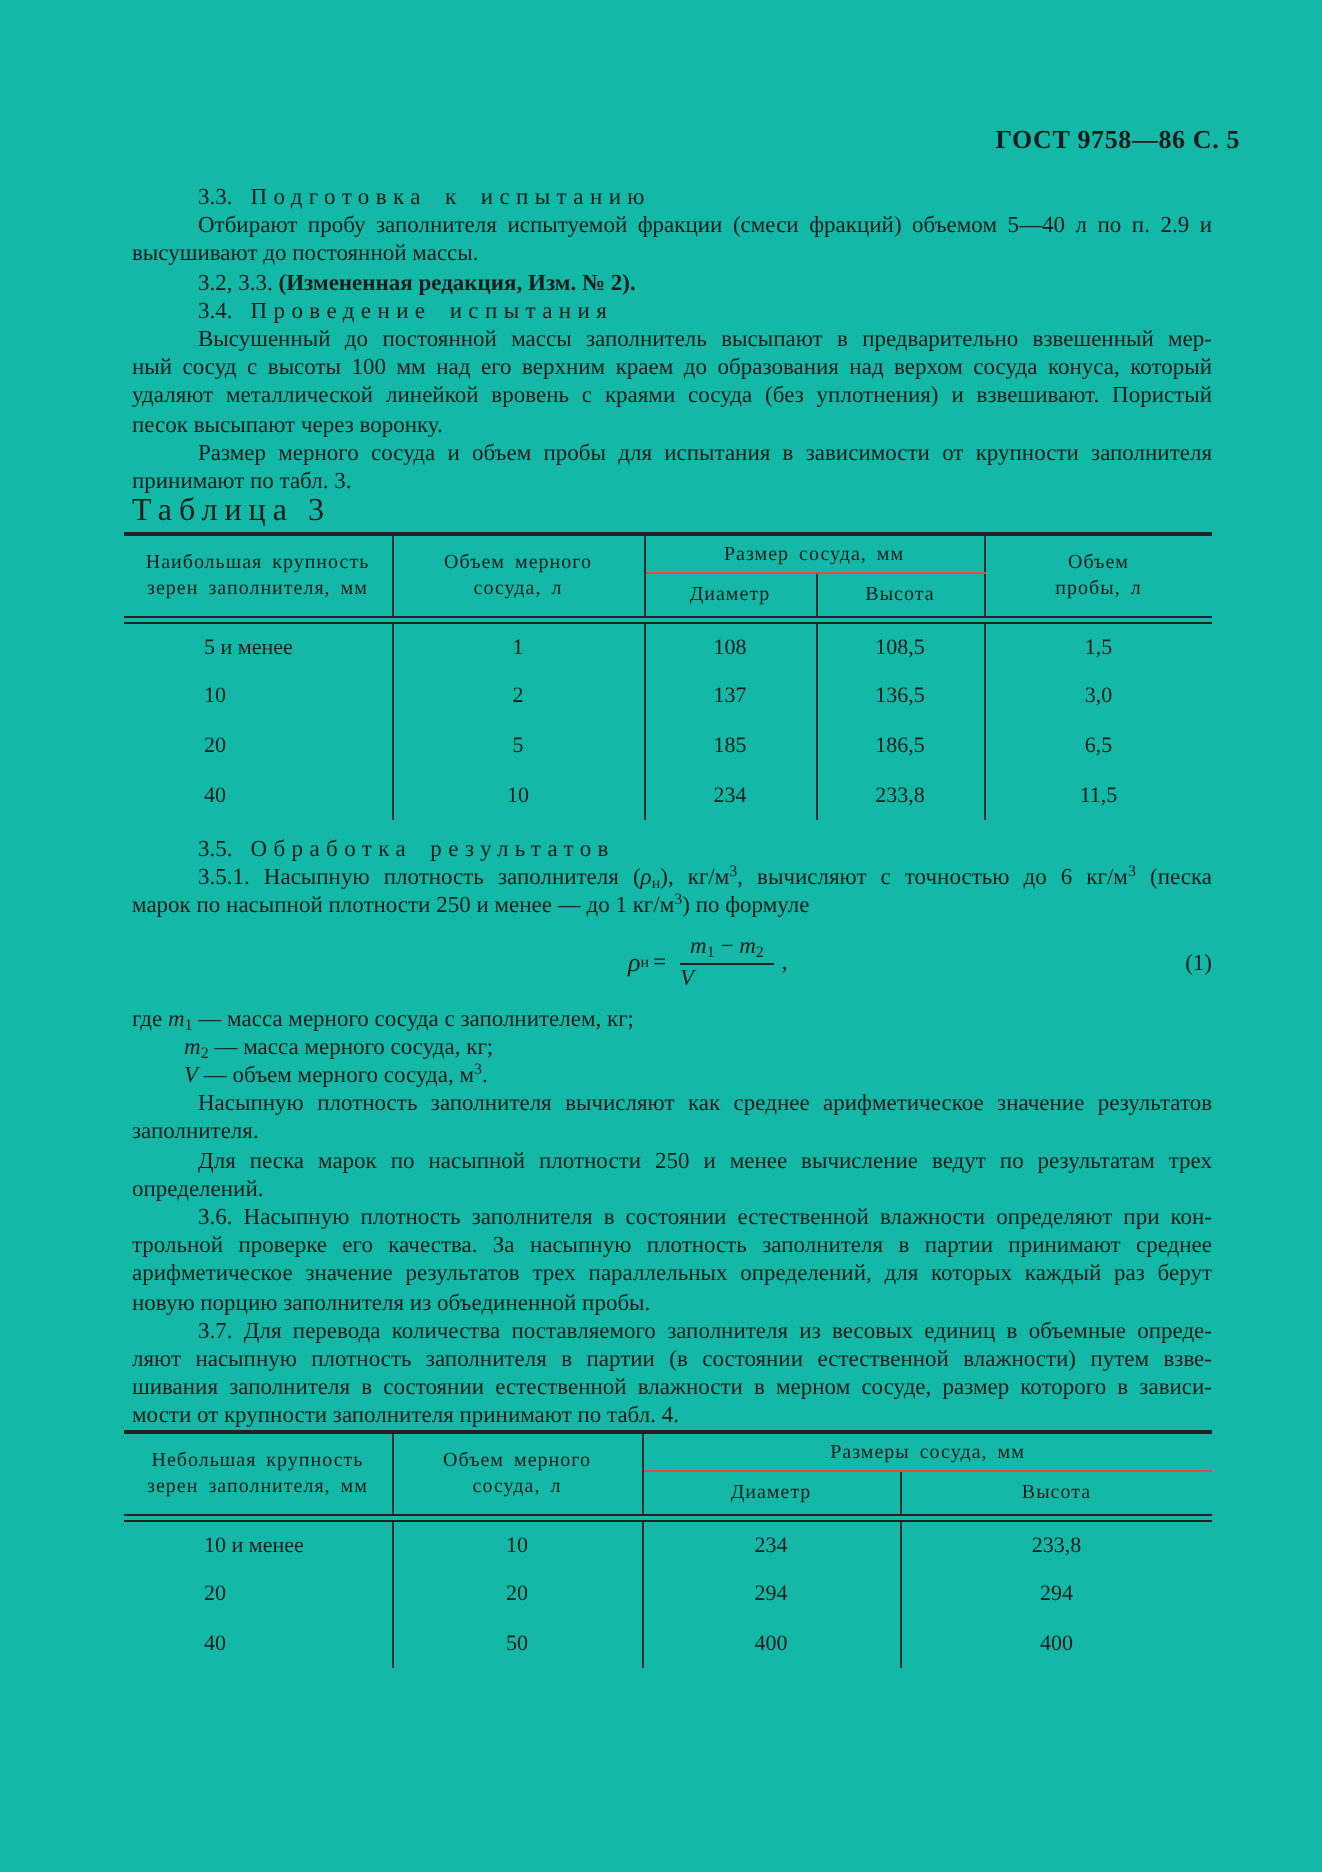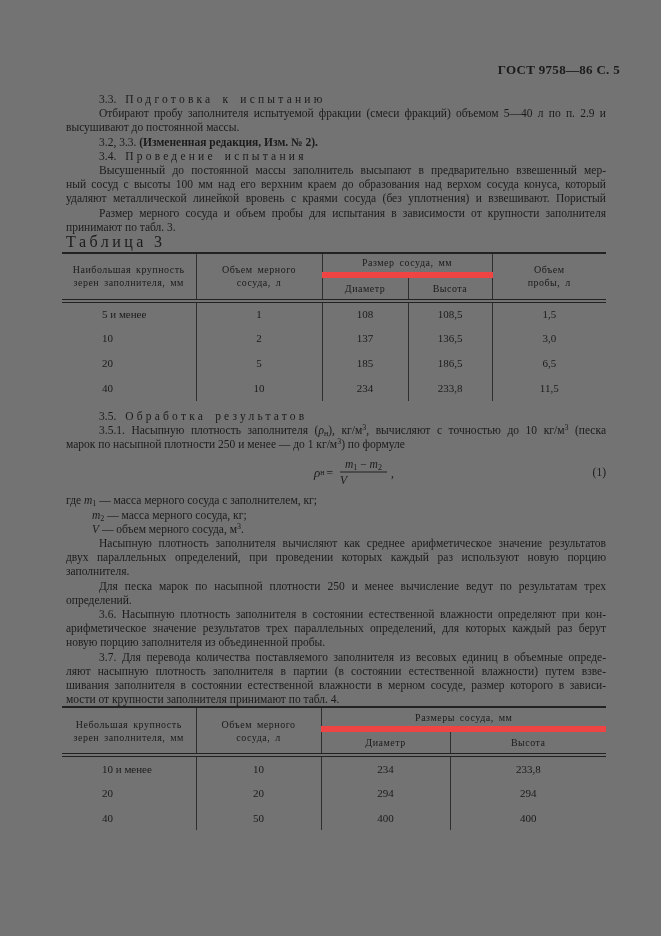--- a/index.html
+++ b/index.html
@@ -1,18 +1,18 @@
 <!DOCTYPE html>
 <html><head>
 <meta charset="utf-8">
 <style>
   html,body{margin:0;padding:0;}
   body{width:661px;height:936px;background:#ffffff;position:relative;overflow:hidden;
        font-family:"Liberation Serif","DejaVu Serif",serif;color:#1b1b1b;}
-  .page{position:absolute;inset:0;background:#737373;}
+  .page{position:absolute;inset:0;background:#14b8a6;}
   .page-header{position:absolute;top:62px;right:41px;font-weight:bold;font-size:13px;
        letter-spacing:.3px;white-space:nowrap;}
   .doc{position:absolute;left:66px;top:92px;width:540px;}
   .line{height:14.2px;line-height:14.2px;font-size:11.5px;overflow:hidden;}
   .lft{white-space:nowrap;}
   .jst{text-align:justify;text-align-last:justify;}
   .ind1{text-indent:33px;}
   .ind2{text-indent:26px;}
   .b{font-weight:bold;}
   .it{font-style:italic;}
@@ -24,21 +24,21 @@
   .tlabel .tword{letter-spacing:3.5px;}
   .tlabel .tnum{margin-left:7px;}
   
   .gtable{border-collapse:collapse;table-layout:fixed;width:544px;margin-left:-4px;
           border-top:2px solid #222;margin-bottom:8px;}
   .gtable th,.gtable td{padding:0;font-weight:normal;}
   .br{border-right:1px solid #2e2e2e;}
   .hc,.hspan,.hsub{font-size:10px;letter-spacing:.5px;word-spacing:2px;text-align:center;
           vertical-align:middle;line-height:13px;}
   .hc{border-bottom:4px double #222;}
-  .hspan{height:18px;border-bottom:6px solid #ef4444;}
+  .hspan{height:18px;border-bottom:1px solid #ef4444;}
   .hsub{height:21px;border-bottom:4px double #222;}
   .gtable tbody tr{height:25px;}
   .gtable tbody td{font-size:11px;text-align:center;vertical-align:middle;}
   .gtable tbody td.first{text-align:left;padding-left:40px;}
   
   .formula-block{position:relative;height:42px;}
   .fwrap{position:absolute;left:248px;top:50%;transform:translateY(-50%);
          display:inline-flex;align-items:center;font-size:11.5px;}
   .frho{font-size:13px;}
   .feqs{margin:0 7px 0 2px;}
@@ -55,20 +55,21 @@
   <div class="page-header">ГОСТ 9758—86 С. 5</div>
   <div class="doc" id="doc-flow">
       <div class="line lft heading ind1"><span>3.3.</span><span class="spaced">Подготовка к испытанию</span></div>
       <div class="line jst ind1">Отбирают пробу заполнителя испытуемой фракции (смеси фракций) объемом 5—40 л по п. 2.9 и</div>
       <div class="line lft">высушивают до постоянной массы.</div>
       <div class="line lft ind1"><span>3.2, 3.3. </span><span class="b ">(Измененная редакция, Изм. № 2).</span></div>
       <div class="line lft heading ind1"><span>3.4.</span><span class="spaced">Проведение испытания</span></div>
       <div class="line jst ind1">Высушенный до постоянной массы заполнитель высыпают в предварительно взвешенный мер-</div>
       <div class="line jst">ный сосуд с высоты 100 мм над его верхним краем до образования над верхом сосуда конуса, который</div>
       <div class="line jst">удаляют металлической линейкой вровень с краями сосуда (без уплотнения) и взвешивают. Пористый</div>
+      <div class="line lft">песок высыпают через воронку.</div>
       <div class="line jst ind1">Размер мерного сосуда и объем пробы для испытания в зависимости от крупности заполнителя</div>
       <div class="line lft">принимают по табл. 3.</div>
       <div class="tlabel"><span class="tword">Таблица</span><span class="tnum">3</span></div>
       <table class="gtable">
         <colgroup>
           <col style="width: 134px;">
           <col style="width: 126px;">
           <col style="width: 86px;">
           <col style="width: 84px;">
           <col style="width: 114px;">
@@ -119,44 +120,44 @@
           <tr>
             <td class="first br">40</td>
             <td class=" br">10</td>
             <td class=" br">234</td>
             <td class=" br">233,8</td>
             <td>11,5</td>
           </tr>
         </tbody>
       </table>
       <div class="line lft heading ind1"><span>3.5.</span><span class="spaced">Обработка результатов</span></div>
-      <div class="line jst ind1"><span>3.5.1. Насыпную плотность заполнителя (</span><span class="it">ρ</span><sub>н</sub><span>), кг/м</span><sup>3</sup><span>, вычисляют с точностью до 10 кг/м</span><sup>3</sup><span> (песка</span></div>
+      <div class="line jst ind1"><span>3.5.1. Насыпную плотность заполнителя (</span><span class="it">ρ</span><sub>н</sub><span>), кг/м</span><sup>3</sup><span>, вычисляют с точностью до 6 кг/м</span><sup>3</sup><span> (песка</span></div>
       <div class="line lft"><span>марок по насыпной плотности 250 и менее — до 1 кг/м</span><sup>3</sup><span>) по формуле</span></div>
       <div class="formula-block">
         <span class="fwrap">
           <span class="it frho">ρ</span>
           <sub>н</sub>
           <span class="feqs">=</span>
           <span class="frac">
             <span class="fnum"><span class="it">m</span><sub>1</sub><span> − </span><span class="it">m</span><sub>2</sub></span>
             <span class="fden"><span class="it">V</span></span>
           </span>
           <span class="fcomma">,</span>
         </span>
         <span class="feq">(1)</span>
       </div>
       <div class="line lft"><span>где </span><span class="it">m</span><sub>1</sub><span> — масса мерного сосуда с заполнителем, кг;</span></div>
       <div class="line lft ind2"><span class="it">m</span><sub>2</sub><span> — масса мерного сосуда, кг;</span></div>
       <div class="line lft ind2"><span class="it">V</span><span> — объем мерного сосуда, м</span><sup>3</sup><span>.</span></div>
       <div class="line jst ind1">Насыпную плотность заполнителя вычисляют как среднее арифметическое значение результатов</div>
-      <div class="line jst">двух параллельных определений, при проведении которых каждый раз используют новую порцию</div>
       <div class="line lft">заполнителя.</div>
       <div class="line jst ind1">Для песка марок по насыпной плотности 250 и менее вычисление ведут по результатам трех</div>
       <div class="line lft">определений.</div>
       <div class="line jst ind1">3.6. Насыпную плотность заполнителя в состоянии естественной влажности определяют при кон-</div>
+      <div class="line jst">трольной проверке его качества. За насыпную плотность заполнителя в партии принимают среднее</div>
       <div class="line jst">арифметическое значение результатов трех параллельных определений, для которых каждый раз берут</div>
       <div class="line lft">новую порцию заполнителя из объединенной пробы.</div>
       <div class="line jst ind1">3.7. Для перевода количества поставляемого заполнителя из весовых единиц в объемные опреде-</div>
       <div class="line jst">ляют насыпную плотность заполнителя в партии (в состоянии естественной влажности) путем взве-</div>
       <div class="line jst">шивания заполнителя в состоянии естественной влажности в мерном сосуде, размер которого в зависи-</div>
       <div class="line lft">мости от крупности заполнителя принимают по табл. 4.</div>
       <table class="gtable">
         <colgroup>
           <col style="width: 134px;">
           <col style="width: 125px;">

